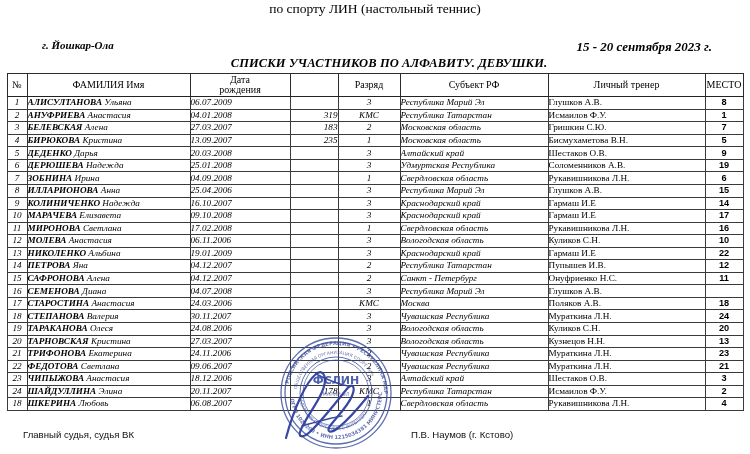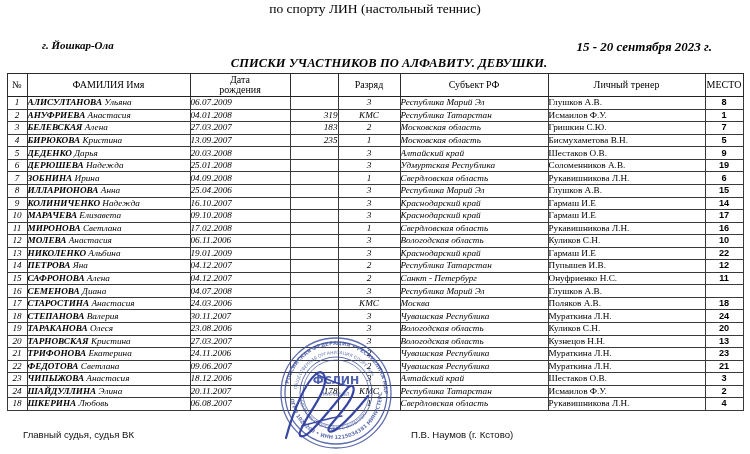--- a/index.html
+++ b/index.html
@@ -416,21 +416,21 @@
           <td class="t-dob">30.11.2007</td>
           <td class="t-rating"></td>
           <td class="t-rank">3</td>
           <td class="t-subj">Чувашская Республика</td>
           <td class="t-coach">Мураткина Л.Н.</td>
           <td class="t-place">24</td>
         </tr>
         <tr>
           <td class="t-num">19</td>
           <td class="t-name"><span class="surname">ТАРАКАНОВА</span> <span class="firstname">Олеся</span></td>
-          <td class="t-dob">23.08.2006</td>
+          <td class="t-dob">24.08.2006</td>
           <td class="t-rating"></td>
           <td class="t-rank">3</td>
           <td class="t-subj">Вологодская область</td>
           <td class="t-coach">Куликов С.Н.</td>
           <td class="t-place">20</td>
         </tr>
         <tr>
           <td class="t-num">20</td>
           <td class="t-name"><span class="surname">ТАРНОВСКАЯ</span> <span class="firstname">Кристина</span></td>
           <td class="t-dob">27.03.2007</td>

